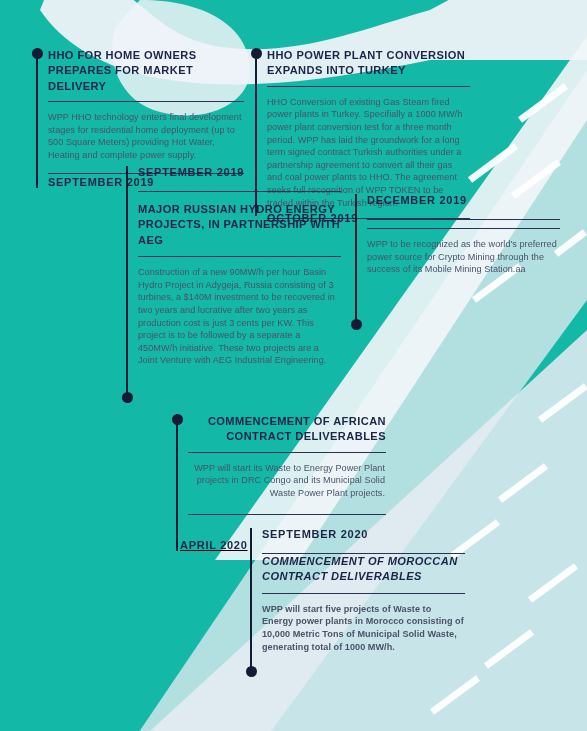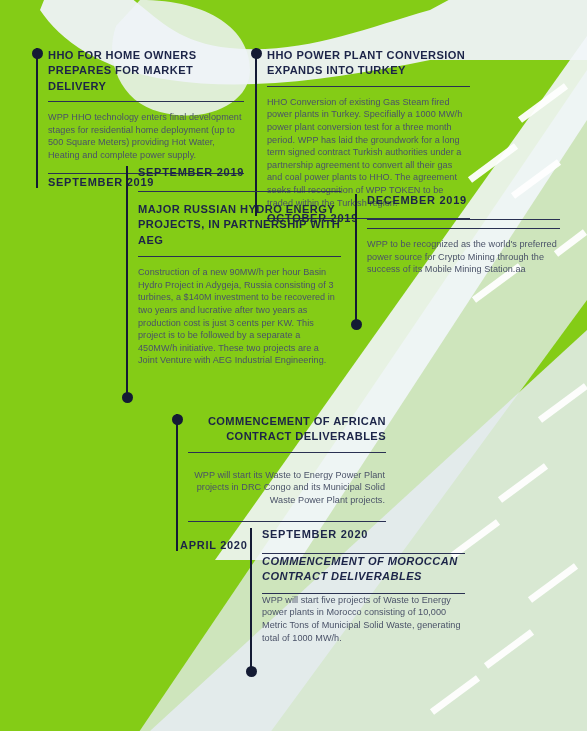--- a/index.html
+++ b/index.html
@@ -12,21 +12,21 @@
     background: #ffffff;
     font-family: "Liberation Sans", sans-serif;
     overflow: hidden;
     position: relative;
   }
   #stage {
     position: relative;
     width: 587px;
     height: 731px;
     overflow: hidden;
-    background: #84cc16;
+    background: #14b8a6;
   }
 
   
   #bg {
     position: absolute;
     inset: 0;
     width: 587px;
     height: 731px;
     pointer-events: none;
   }
@@ -181,33 +181,33 @@
       <div class="m-body" style="margin-top:9px; width:192px;">WPP to be recognized as the world's preferred power source for Crypto Mining through the success of its Mobile Mining Station.aa</div>
     </div>
   </div>
 
   <div class="milestone" style="left:176px; top:414px; width:210px;">
     <div class="spine" style="height:137px;"></div>
     <div class="dot dot-top"></div>
     <div class="card-inner" style="width:198px;text-align:right;">
       <div class="m-title">COMMENCEMENT OF AFRICAN CONTRACT DELIVERABLES</div>
       <div class="rule" style="margin-top:7px; width:198px;"></div>
-      <div class="m-body" style="margin-top:16px; width:197px;">WPP will start its Waste to Energy Power Plant projects in DRC Congo and its Municipal Solid Waste Power Plant projects.</div>
+      <div class="m-body" style="margin-top:9px; width:197px;">WPP will start its Waste to Energy Power Plant projects in DRC Congo and its Municipal Solid Waste Power Plant projects.</div>
       <div class="rule" style="margin-top:14px; width:198px;"></div>
     </div>
-    <div class="date-row" style="left:4px; top:121px;">
+    <div class="date-row" style="left:4px; top:121px;text-decoration:underline;">
       <span class="m-date">APRIL 2020</span>
     </div>
   </div>
 
   <div class="milestone" style="left:250px; top:528px; width:215px;">
     <div class="spine" style="height:143px;"></div>
     <div class="dot" style="top:138px;"></div>
     <div class="card-inner" style="width:203px;">
       <div class="m-date">SEPTEMBER 2020</div>
       <div class="rule" style="margin-top:13px; width:203px;"></div>
       <div class="m-title" style="font-style:italic;">COMMENCEMENT OF MOROCCAN CONTRACT DELIVERABLES</div>
       <div class="rule" style="margin-top:8px; width:203px;"></div>
-      <div class="m-body" style="width:202px;">WPP will start five projects of Waste to Energy power plants in Morocco consisting of 10,000 Metric Tons of Municipal Solid Waste, generating total of 1000 MW/h.</div>
+      <div class="m-body" style="margin-top:9px; width:202px;font-weight:bold;">WPP will start five projects of Waste to Energy power plants in Morocco consisting of 10,000 Metric Tons of Municipal Solid Waste, generating total of 1000 MW/h.</div>
     </div>
   </div>
 
 </div>
 
 </body></html>

